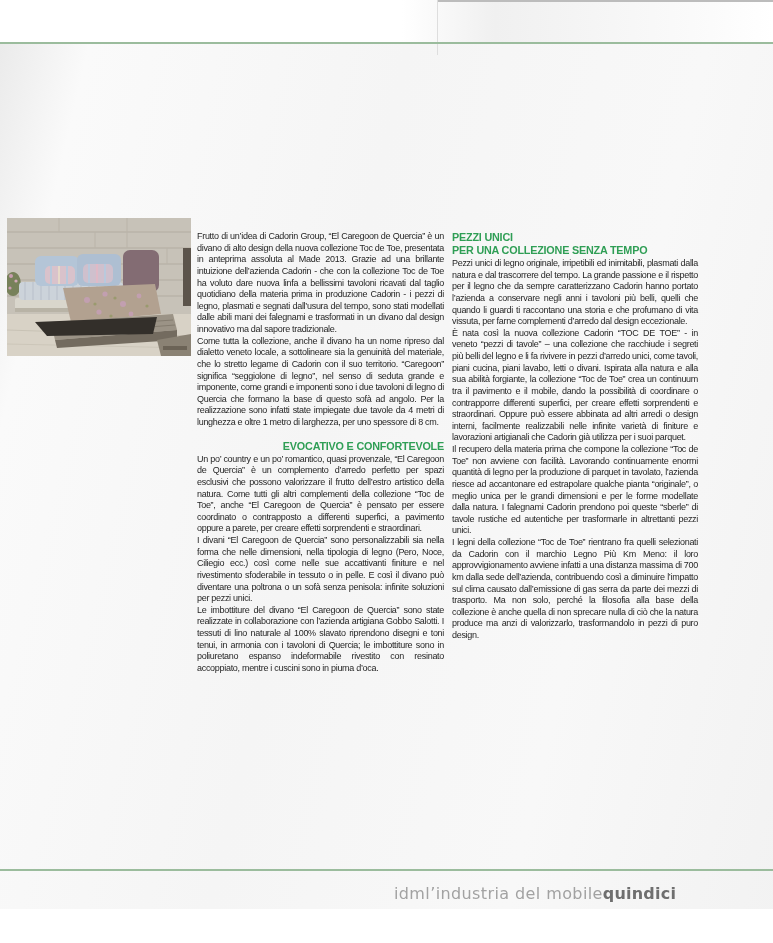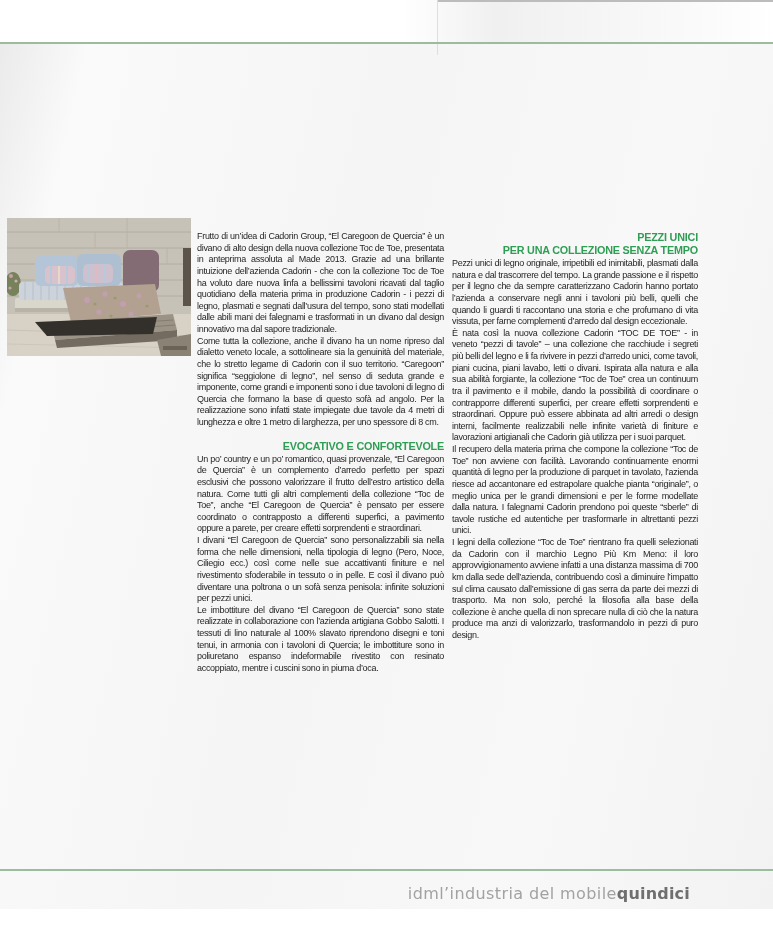--- a/index.html
+++ b/index.html
@@ -39,26 +39,26 @@
     font-size:9px;line-height:11.62px;letter-spacing:-0.3px;
     color:#262626;
   }
   .col-left{left:197px;}
   .col-right{left:452px;width:246px;}
   .col-par{margin:0;text-align:justify;}
   .col-heading{
     margin:11px 0 1px 0;
     font-size:10.8px;line-height:13px;font-weight:bold;letter-spacing:-0.2px;
   }
-  .col-heading:first-child{margin-top:0;text-align:right;}
+  .col-heading:first-child{margin-top:0;}
 
   
   .footer-text{
     position:absolute;left:380px;top:884px;width:310px;
-    text-align:right;
+    text-align:center;
     font-family:"DejaVu Sans",sans-serif;
     font-size:16px;letter-spacing:0.4px;
     color:#a2a2a2;white-space:nowrap;
   }
   .footer-text .suffix{color:#6f6f6f;font-weight:bold;letter-spacing:0.2px;}
 </style>
 </head>
 <body>
 
 <div class="page">

